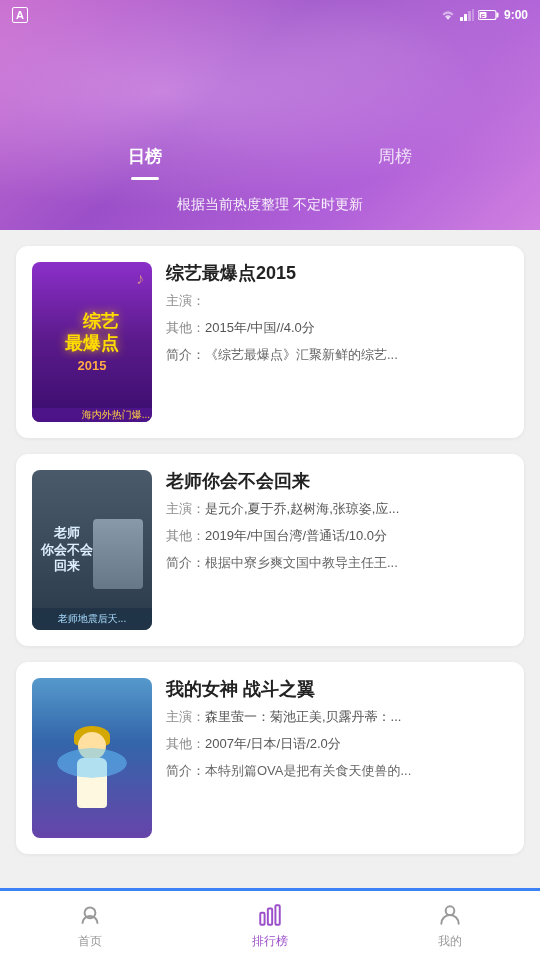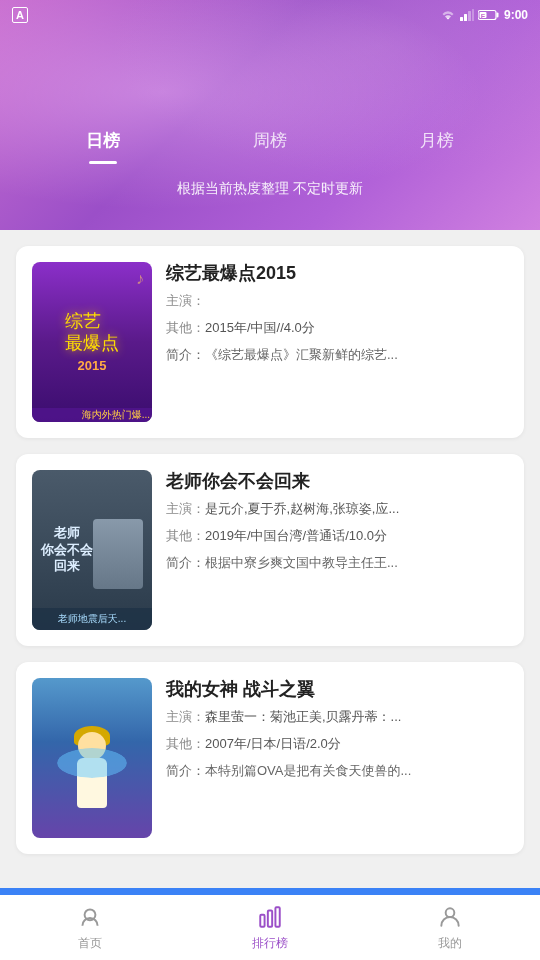--- a/index.html
+++ b/index.html
@@ -44,21 +44,21 @@
     
     .header-banner {
       width: 100%;
       height: 230px;
       background: linear-gradient(135deg, #c96fd0 0%, #9b4fc8 40%, #b060d8 70%, #d080e0 100%);
       position: relative;
       display: flex;
       flex-direction: column;
       align-items: center;
       justify-content: flex-end;
-      padding-bottom: 32px;
+      padding-bottom: 16px;
     }
     .header-banner::before {
       content: '';
       position: absolute;
       top: 0; left: 0; right: 0; bottom: 0;
       background: radial-gradient(ellipse at 30% 40%, rgba(255,200,255,0.4) 0%, transparent 60%),
                   radial-gradient(ellipse at 70% 20%, rgba(200,150,220,0.3) 0%, transparent 50%);
     }
 
     
@@ -141,22 +141,22 @@
       display: flex;
       flex-direction: column;
       align-items: center;
       justify-content: center;
       padding: 8px;
       position: relative;
     }
     .thumb-1-title {
       color: #ffdd00;
       font-size: 18px;
-      font-weight: normal;
-      text-align: left;
+      font-weight: bold;
+      text-align: right;
       line-height: 1.2;
       text-shadow: 0 0 10px rgba(255,200,0,0.8);
     }
     .thumb-1-year {
       color: #ffaa44;
       font-size: 13px;
       font-weight: bold;
       margin-top: 4px;
     }
     .thumb-1-note {
@@ -309,21 +309,21 @@
 
     
     .bottom-nav {
       position: fixed;
       bottom: 0;
       left: 0;
       width: 540px;
       height: 72px;
       background: white;
       display: flex;
-      border-top: 7px solid #3b82f6;
+      border-top: 3px solid #3b82f6;
       z-index: 100;
     }
     .nav-item {
       flex: 1;
       display: flex;
       flex-direction: column;
       align-items: center;
       justify-content: center;
       gap: 4px;
       cursor: pointer;
@@ -379,21 +379,20 @@
     </svg>
     <span>9:00</span>
   </div>
 </div>
 
 <div class="header-banner">
 
   <div class="tabs">
     <div class="tab-item active">日榜</div>
     <div class="tab-item">周榜</div>
-    <div class="tab-item">月榜</div>
   </div>
   <div class="subtitle">根据当前热度整理 不定时更新</div>
 </div>
 
 <div class="content">
 
   <div class="card">
     <div class="card-thumbnail thumb-1">
       <div class="thumb-1-content">
         <span class="thumb-1-deco">♪</span>

